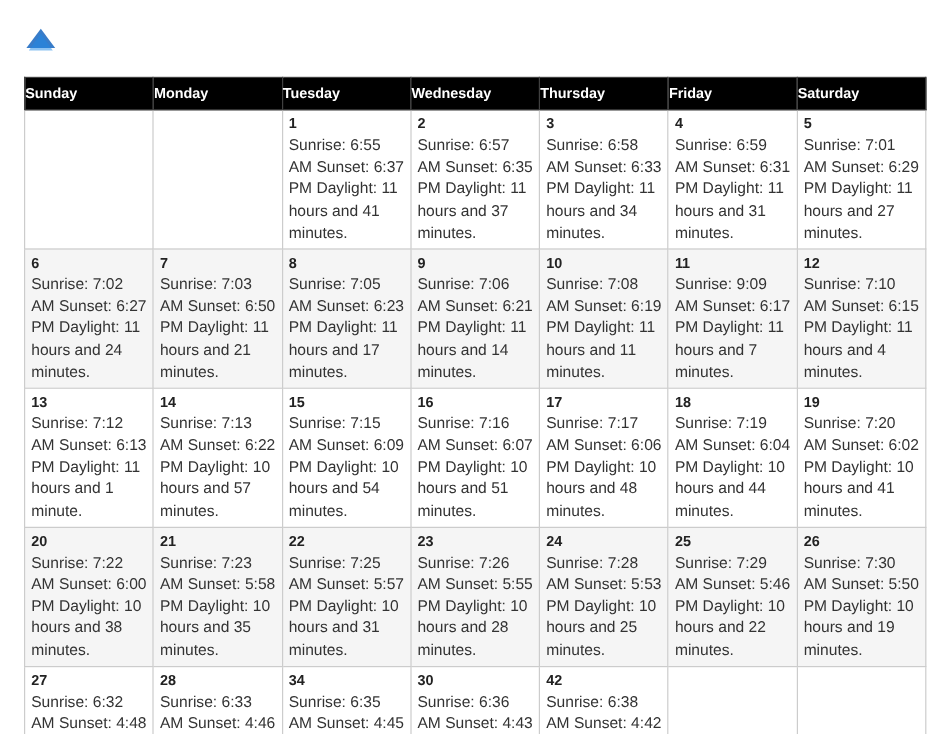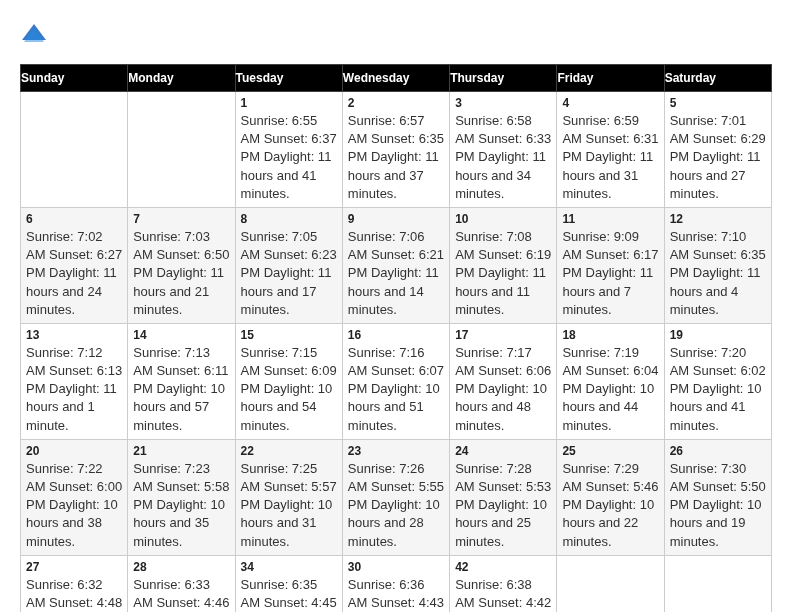--- a/index.html
+++ b/index.html
@@ -189,35 +189,35 @@
         </td>
         <td>
           <div class="day-num">11</div>
           <div class="day-info">Sunrise: 9:09 AM
 Sunset: 6:17 PM
 Daylight: 11 hours and 7 minutes.</div>
         </td>
         <td>
           <div class="day-num">12</div>
           <div class="day-info">Sunrise: 7:10 AM
-Sunset: 6:35 PM
+Sunset: 6:15 PM
 Daylight: 11 hours and 4 minutes.</div>
         </td>
       </tr>
       <tr>
         <td>
           <div class="day-num">13</div>
           <div class="day-info">Sunrise: 7:12 AM
 Sunset: 6:13 PM
 Daylight: 11 hours and 1 minute.</div>
         </td>
         <td>
           <div class="day-num">14</div>
           <div class="day-info">Sunrise: 7:13 AM
-Sunset: 6:11 PM
+Sunset: 6:22 PM
 Daylight: 10 hours and 57 minutes.</div>
         </td>
         <td>
           <div class="day-num">15</div>
           <div class="day-info">Sunrise: 7:15 AM
 Sunset: 6:09 PM
 Daylight: 10 hours and 54 minutes.</div>
         </td>
         <td>
           <div class="day-num">16</div>

